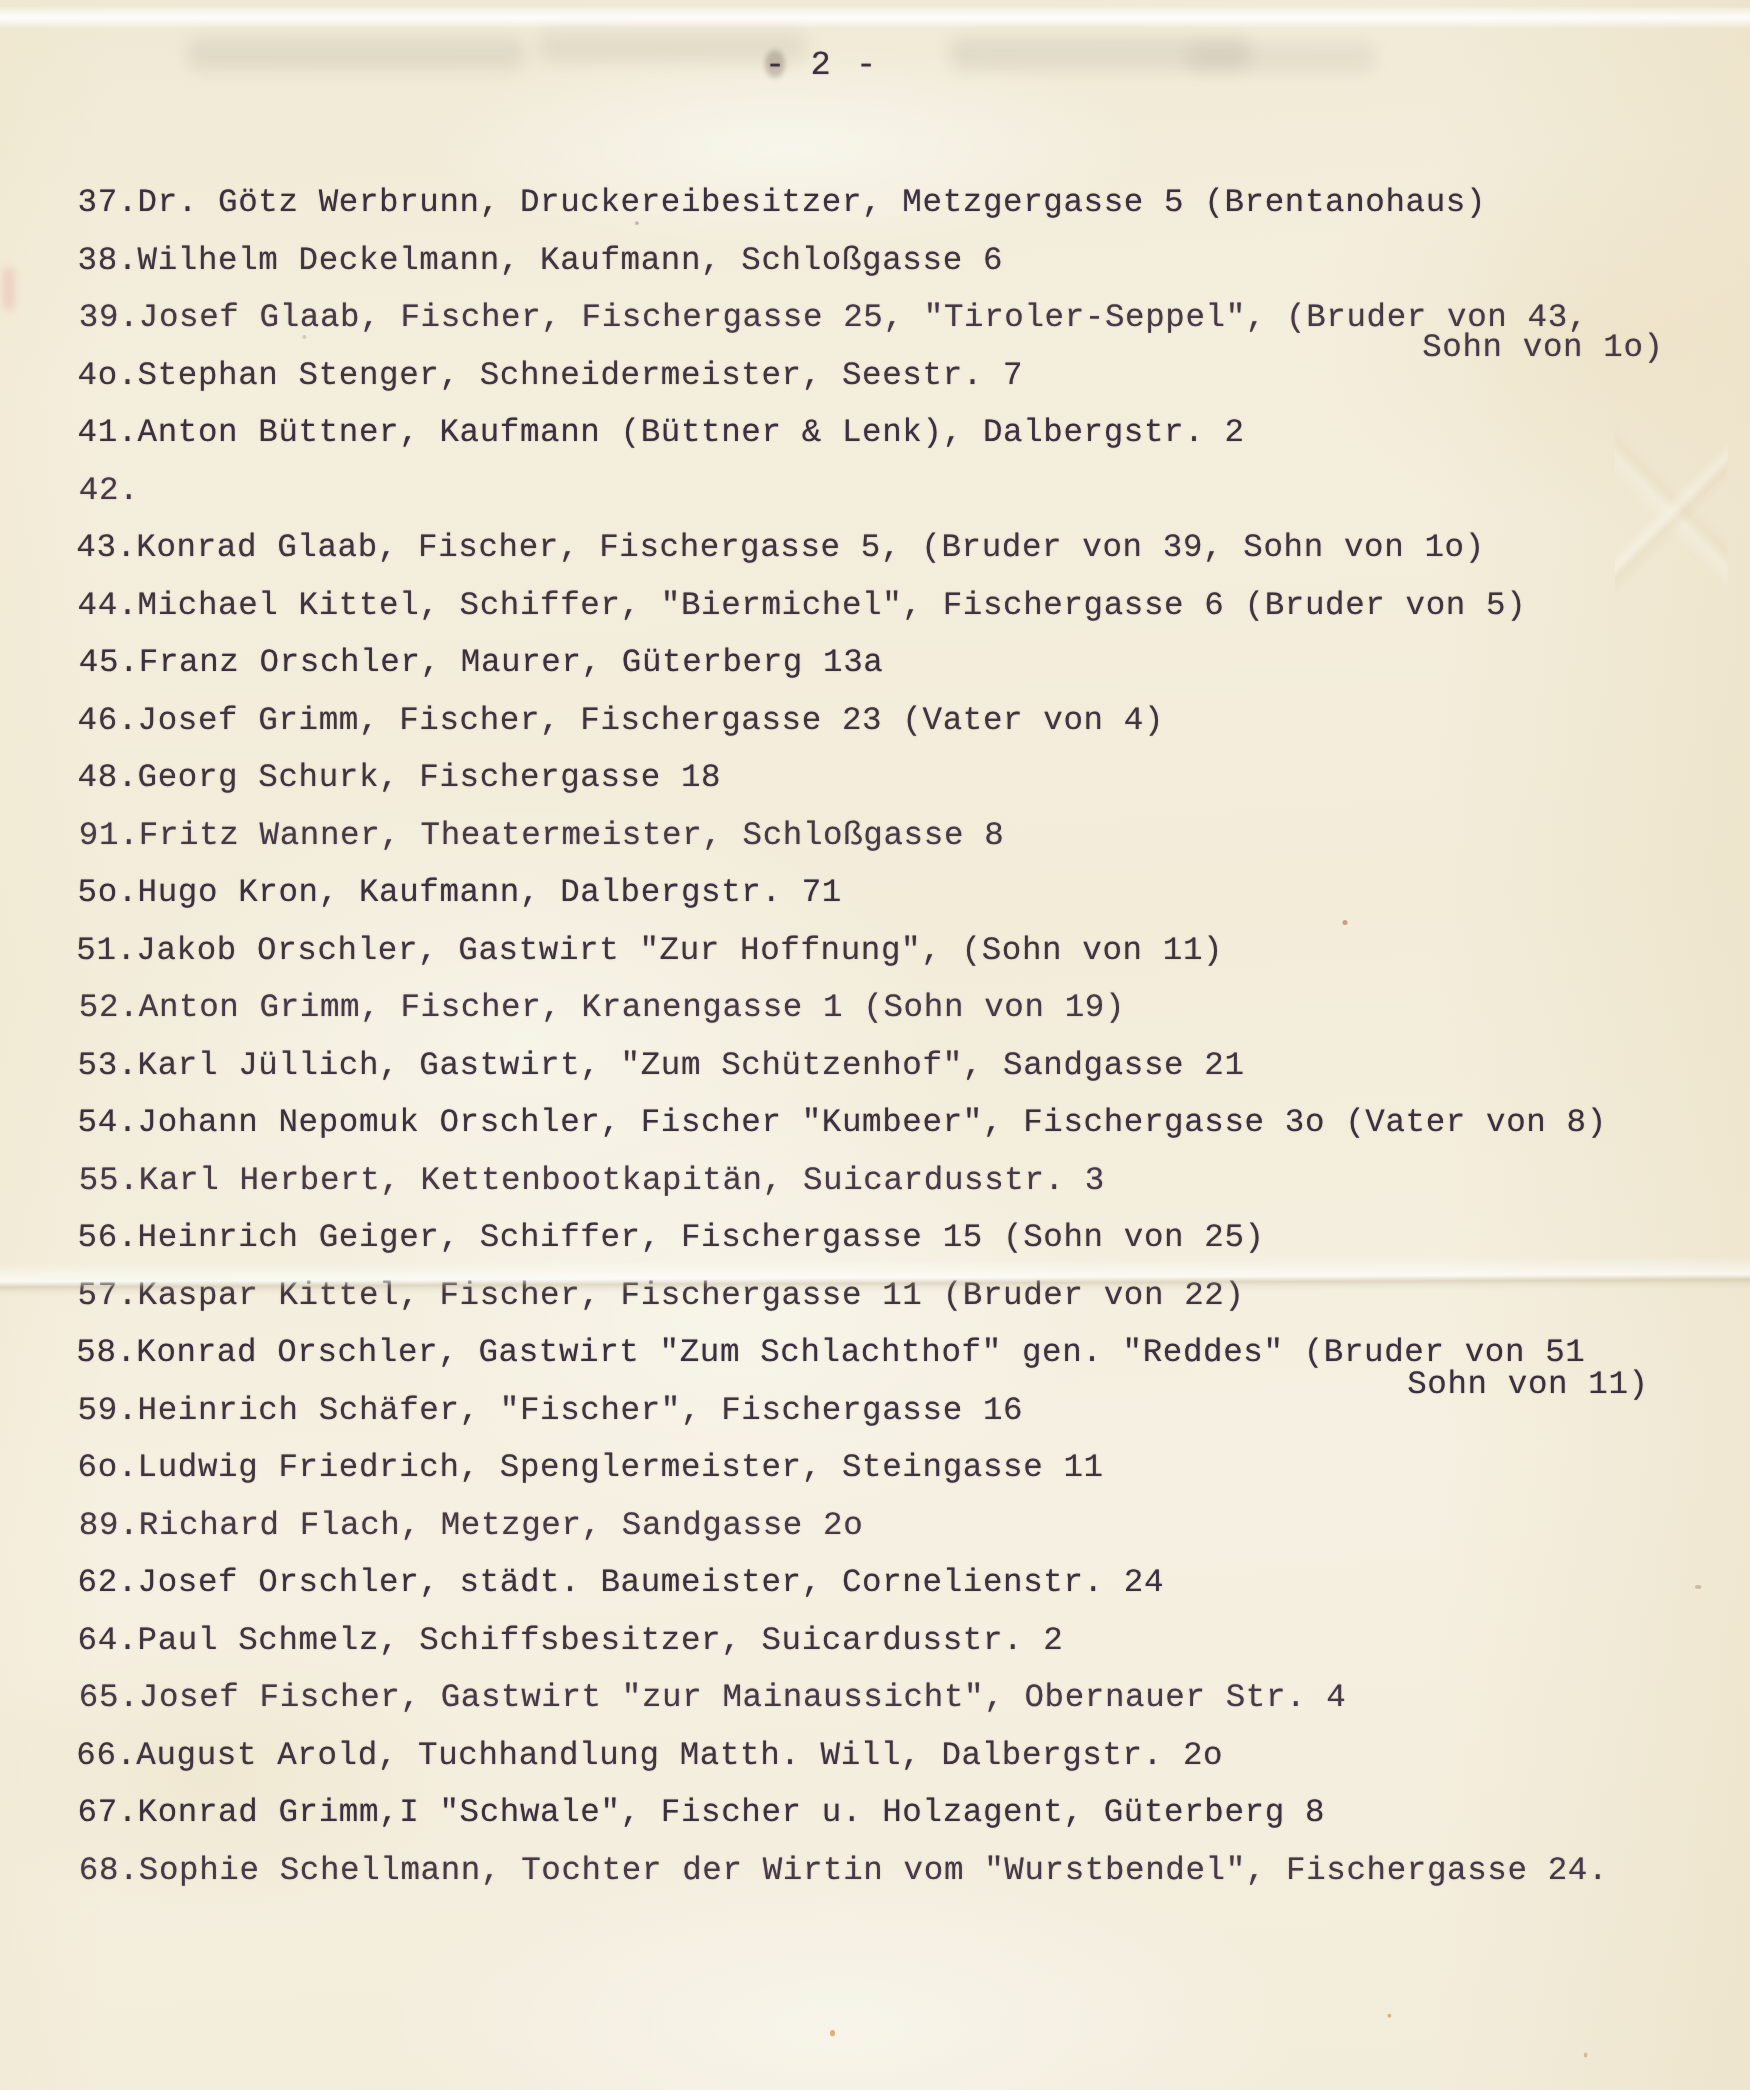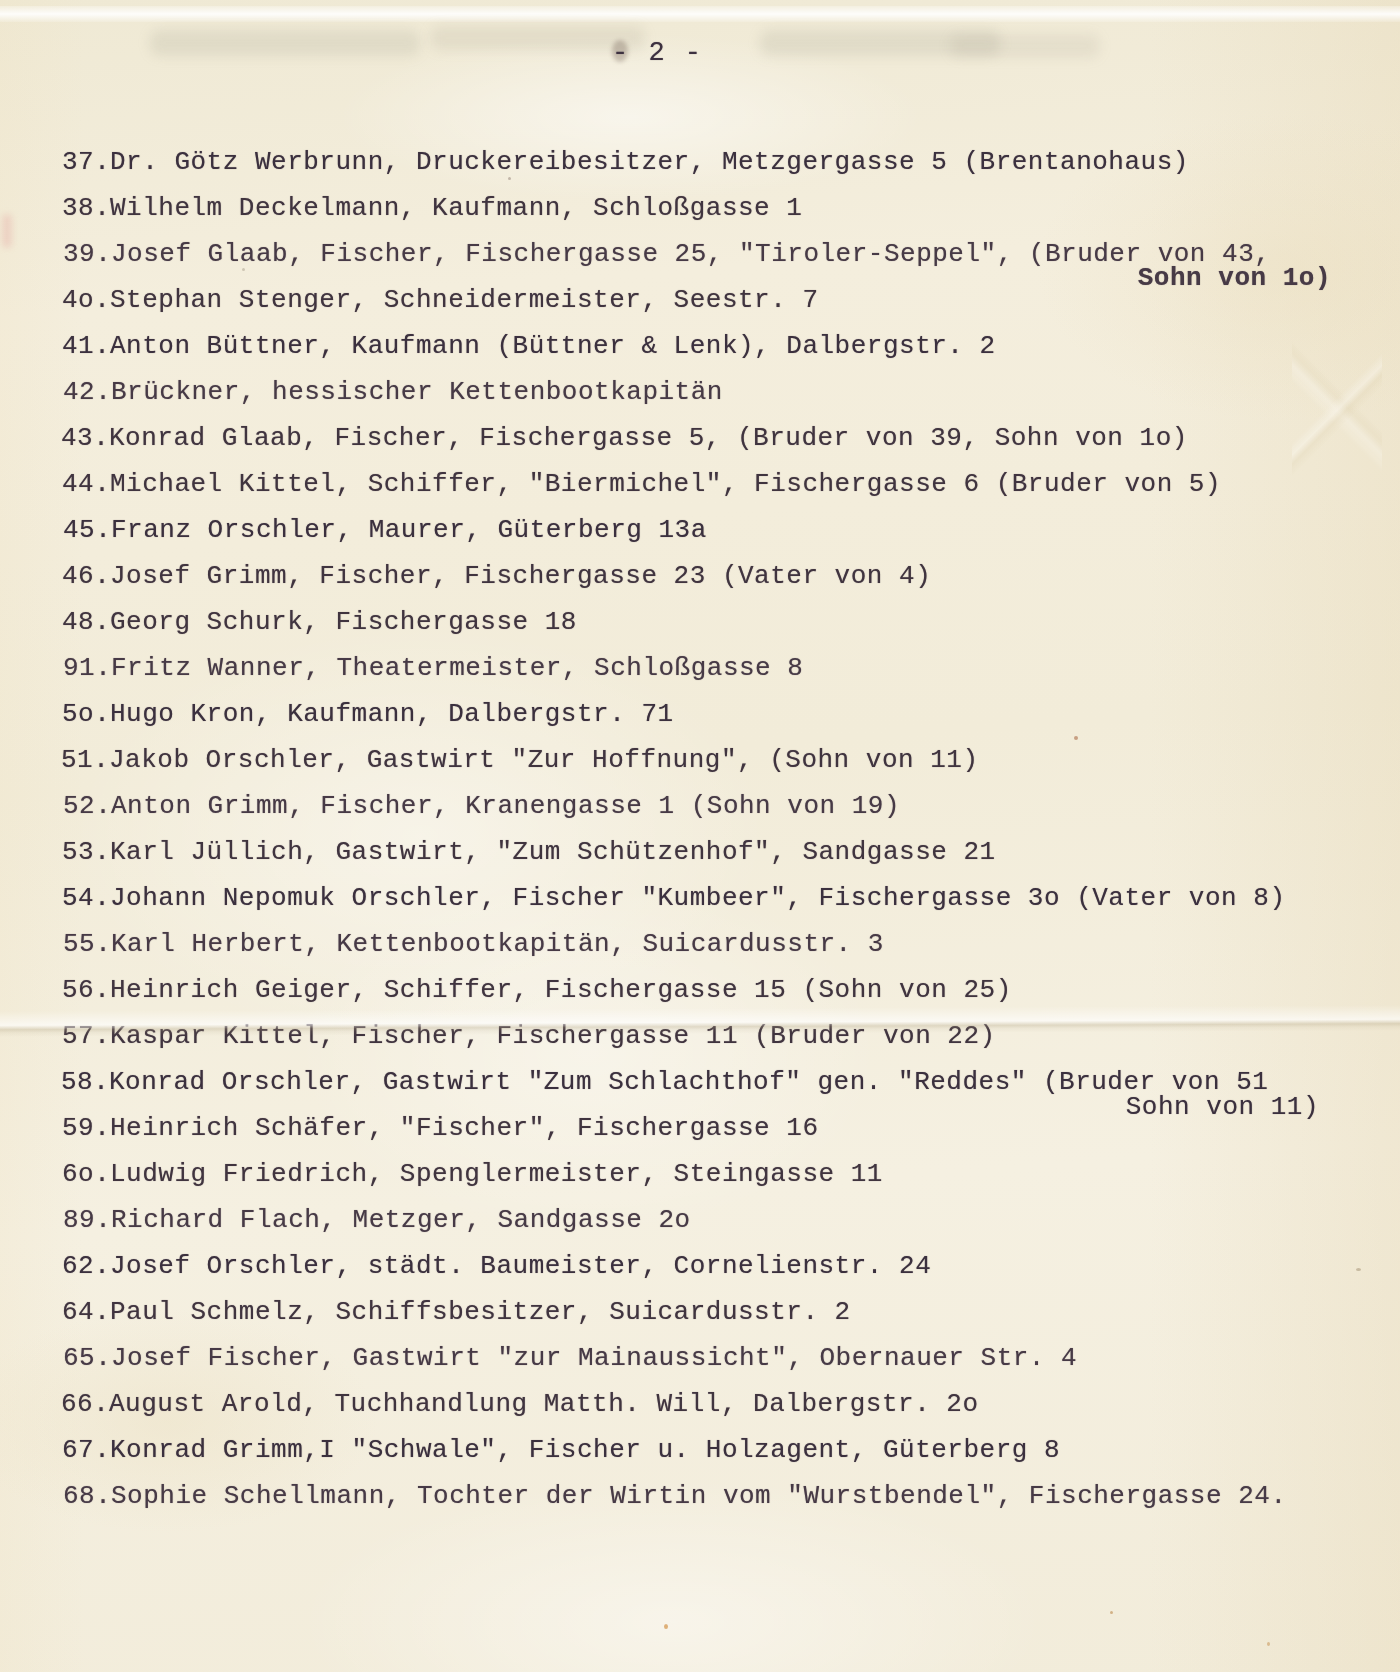--- a/index.html
+++ b/index.html
@@ -54,21 +54,21 @@
     text-shadow: 0 0 1px rgba(64,52,63,0.50);
     z-index: 2;
   }
   .row { position: relative; height: 46px; line-height: 46px; padding-left: 110px; white-space: nowrap; }
   .row .num { position: absolute; left: 62px; }
   
   .row:nth-child(3n)   { transform: translateX(1px);  color: #473a46; }
   .row:nth-child(4n+1) { color: #3b303e; }
   .row:nth-child(7n)   { transform: translateX(-1px); }
   .cont { position: absolute; line-height: 30px; }
-  .cont-39 { top: 32px; right: 70px; font-weight: bold; }
+  .cont-39 { top: 32px; right: 70px; }
   .cont-58 { top: 33px; right: 80px; }
   
   .crease {
     position: absolute; left: -10px; width: 1420px; top: 1008px; height: 26px;
     background: linear-gradient(to bottom,
       rgba(255,255,255,0) 0%, rgba(255,255,255,0.65) 55%,
       rgba(173,160,128,0.30) 72%, rgba(173,160,128,0.10) 84%, rgba(255,255,255,0) 100%);
     transform: rotate(-0.25deg);
     pointer-events: none; z-index: 3;
   }
@@ -100,25 +100,25 @@
   <div class="ghost g2"></div>
   <div class="ghost g3"></div>
   <div class="ghost g4"></div>
   <div class="ghost g5"></div>
   <div class="ghost g6"></div>
 
   <div class="header">- 2 -</div>
 
   <ol class="roster" id="roster">
       <li class="row"><span class="num">37.</span><span class="txt">Dr. Götz Werbrunn, Druckereibesitzer, Metzgergasse 5 (Brentanohaus)</span></li>
-      <li class="row"><span class="num">38.</span><span class="txt">Wilhelm Deckelmann, Kaufmann, Schloßgasse 1</span></li>
+      <li class="row"><span class="num">38.</span><span class="txt">Wilhelm Deckelmann, Kaufmann, Schloßgasse 6</span></li>
       <li class="row"><span class="num">39.</span><span class="txt">Josef Glaab, Fischer, Fischergasse 25, "Tiroler-Seppel", (Bruder von 43,</span><span class="cont cont-39">Sohn von 1o)</span></li>
       <li class="row"><span class="num">4o.</span><span class="txt">Stephan Stenger, Schneidermeister, Seestr. 7</span></li>
       <li class="row"><span class="num">41.</span><span class="txt">Anton Büttner, Kaufmann (Büttner &amp; Lenk), Dalbergstr. 2</span></li>
-      <li class="row"><span class="num">42.</span><span class="txt">Brückner, hessischer Kettenbootkapitän</span></li>
+      <li class="row"><span class="num">42.</span></li>
       <li class="row"><span class="num">43.</span><span class="txt">Konrad Glaab, Fischer, Fischergasse 5, (Bruder von 39, Sohn von 1o)</span></li>
       <li class="row"><span class="num">44.</span><span class="txt">Michael Kittel, Schiffer, "Biermichel", Fischergasse 6 (Bruder von 5)</span></li>
       <li class="row"><span class="num">45.</span><span class="txt">Franz Orschler, Maurer, Güterberg 13a</span></li>
       <li class="row"><span class="num">46.</span><span class="txt">Josef Grimm, Fischer, Fischergasse 23 (Vater von 4)</span></li>
       <li class="row"><span class="num">48.</span><span class="txt">Georg Schurk, Fischergasse 18</span></li>
       <li class="row"><span class="num">91.</span><span class="txt">Fritz Wanner, Theatermeister, Schloßgasse 8</span></li>
       <li class="row"><span class="num">5o.</span><span class="txt">Hugo Kron, Kaufmann, Dalbergstr. 71</span></li>
       <li class="row"><span class="num">51.</span><span class="txt">Jakob Orschler, Gastwirt "Zur Hoffnung", (Sohn von 11)</span></li>
       <li class="row"><span class="num">52.</span><span class="txt">Anton Grimm, Fischer, Kranengasse 1 (Sohn von 19)</span></li>
       <li class="row"><span class="num">53.</span><span class="txt">Karl Jüllich, Gastwirt, "Zum Schützenhof", Sandgasse 21</span></li>

